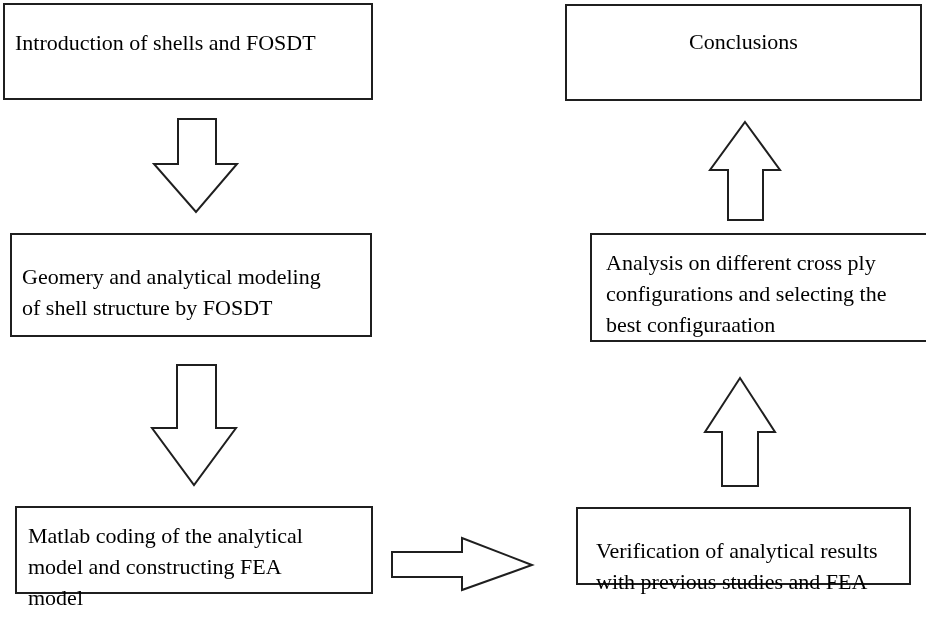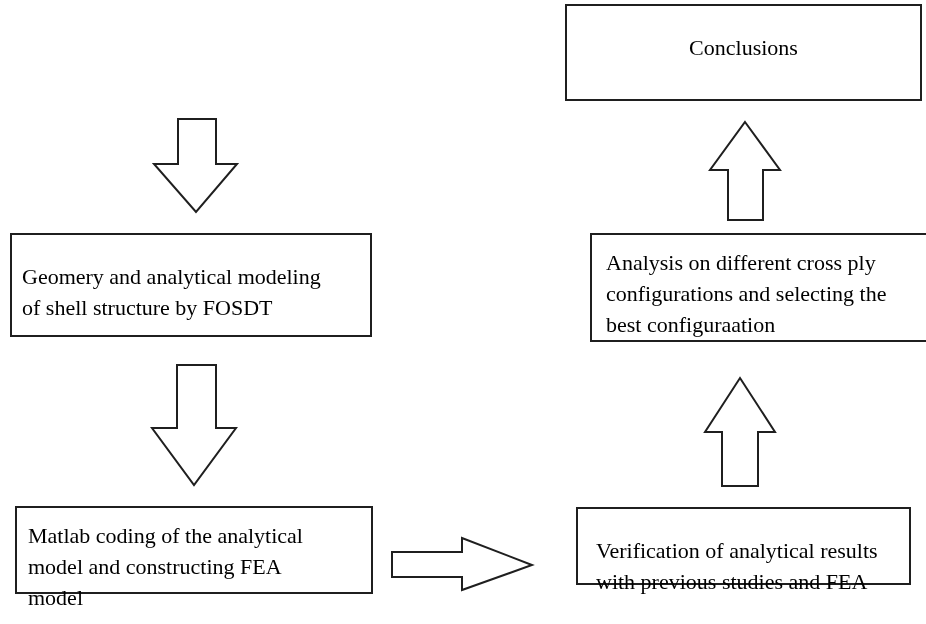--- a/index.html
+++ b/index.html
@@ -19,21 +19,21 @@
   .fbox {
     position: absolute;
     box-sizing: border-box;
     border: 2px solid #1f1f1f;
     background: #ffffff;
     font-size: 22px;
     line-height: 31px;
     white-space: pre-line;
   }
   #box-intro        { left: 3px;   top: 3px;   width: 370px; height: 97px;  padding: 22px 8px 0 10px; }
-  #box-conclusions  { left: 565px; top: 4px;   width: 357px; height: 97px;  padding-top: 26px; text-align: center; }
+  #box-conclusions  { left: 565px; top: 4px;   width: 357px; height: 97px;  padding-top: 20px; text-align: center; }
   #box-geometry     { left: 10px;  top: 233px; width: 362px; height: 104px; padding: 26px 24px 0 10px; }
   #box-analysis     { left: 572px; top: 233px; width: 350px; height: 109px; padding: 12px 8px 0 14px; margin-left: 18px; }
   #box-matlab       { left: 15px;  top: 506px; width: 358px; height: 88px; padding: 12px 8px 16px 11px; }
   #box-verification { left: 576px; top: 507px; width: 335px; height: 78px; padding: 26px 8px 0 18px; }
   .arrows {
     position: absolute;
     left: 0;
     top: 0;
     width: 926px;
     height: 624px;
@@ -44,20 +44,21 @@
     stroke: #1f1f1f;
     stroke-width: 2;
     stroke-linejoin: miter;
   }
 </style>
 </head>
 <body>
 
 <div class="canvas">
 
+  <div class="fbox" id="box-intro">Introduction of shells and FOSDT</div>
 
   <div class="fbox" id="box-conclusions">Conclusions</div>
 
   <div class="fbox" id="box-geometry">Geomery and analytical modeling
 of shell structure by FOSDT</div>
 
   <div class="fbox" id="box-analysis">Analysis on different cross ply
 configurations and selecting the
 best configuraation</div>
 

